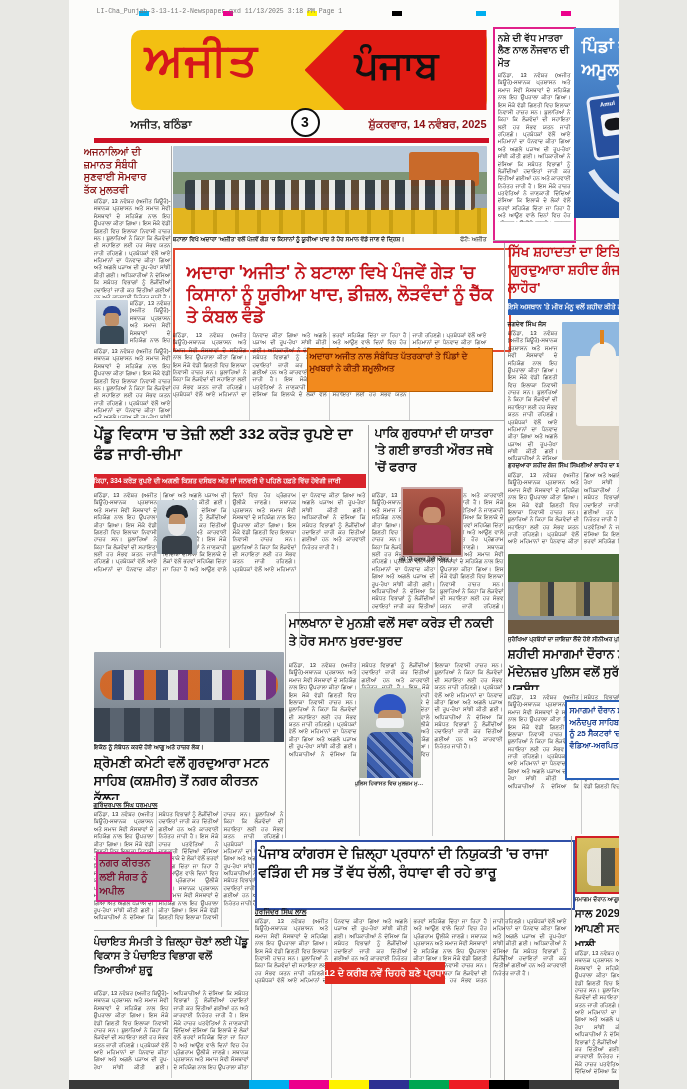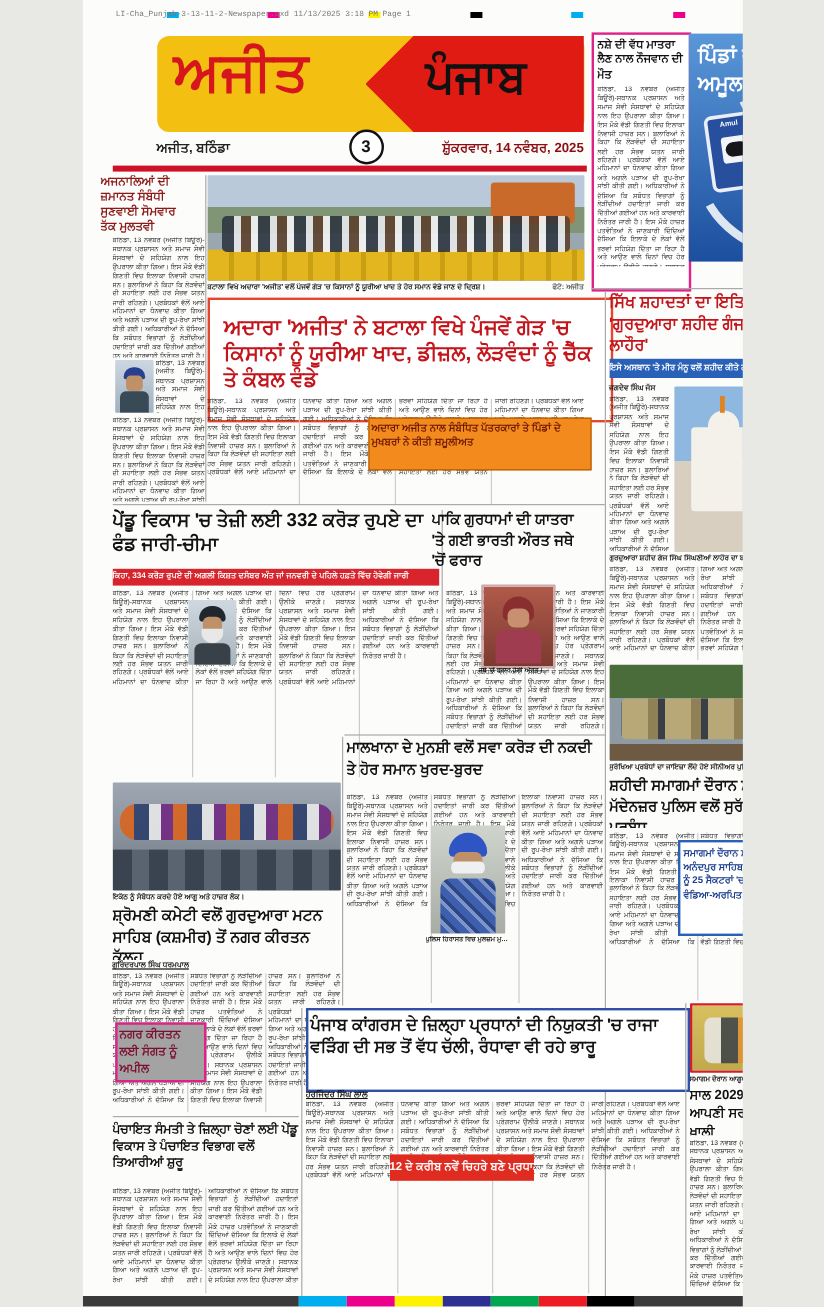--- a/index.html
+++ b/index.html
@@ -142,21 +142,21 @@
   <div class="abs hl" style="left:25px;top:474px;width:272px;height:14px;background:#D8242C;color:#fff;font-size:6.8px;line-height:14px;white-space:nowrap;">ਕਿਹਾ, 334 ਕਰੋੜ ਰੁਪਏ ਦੀ ਅਗਲੀ ਕਿਸ਼ਤ ਦਸੰਬਰ ਅੰਤ ਜਾਂ ਜਨਵਰੀ ਦੇ ਪਹਿਲੇ ਹਫ਼ਤੇ ਵਿੱਚ ਹੋਵੇਗੀ ਜਾਰੀ</div>
   <div class="abs body-txt cols4" style="left:25px;top:492px;width:272px;height:156px;">ਬਠਿੰਡਾ, 13 ਨਵੰਬਰ (ਅਜੀਤ ਬਿਊਰੋ)-ਸਥਾਨਕ ਪ੍ਰਸ਼ਾਸਨ ਅਤੇ ਸਮਾਜ ਸੇਵੀ ਸੰਸਥਾਵਾਂ ਦੇ ਸਹਿਯੋਗ ਨਾਲ ਇਹ ਉਪਰਾਲਾ ਕੀਤਾ ਗਿਆ। ਇਸ ਮੌਕੇ ਵੱਡੀ ਗਿਣਤੀ ਵਿਚ ਇਲਾਕਾ ਨਿਵਾਸੀ ਹਾਜ਼ਰ ਸਨ। ਬੁਲਾਰਿਆਂ ਨੇ ਕਿਹਾ ਕਿ ਲੋੜਵੰਦਾਂ ਦੀ ਸਹਾਇਤਾ ਲਈ ਹਰ ਸੰਭਵ ਯਤਨ ਜਾਰੀ ਰਹਿਣਗੇ। ਪ੍ਰਬੰਧਕਾਂ ਵੱਲੋਂ ਆਏ ਮਹਿਮਾਨਾਂ ਦਾ ਧੰਨਵਾਦ ਕੀਤਾ ਗਿਆ ਅਤੇ ਅਗਲੇ ਪੜਾਅ ਦੀ ਰੂਪ-ਰੇਖਾ ਸਾਂਝੀ ਕੀਤੀ ਗਈ। ਅਧਿਕਾਰੀਆਂ ਨੇ ਦੱਸਿਆ ਕਿ ਸਬੰਧਤ ਵਿਭਾਗਾਂ ਨੂੰ ਲੋੜੀਂਦੀਆਂ ਹਦਾਇਤਾਂ ਜਾਰੀ ਕਰ ਦਿੱਤੀਆਂ ਗਈਆਂ ਹਨ ਅਤੇ ਕਾਰਵਾਈ ਨਿਰੰਤਰ ਜਾਰੀ ਹੈ। ਇਸ ਮੌਕੇ ਹਾਜ਼ਰ ਪਤਵੰਤਿਆਂ ਨੇ ਜਾਣਕਾਰੀ ਦਿੰਦਿਆਂ ਦੱਸਿਆ ਕਿ ਇਲਾਕੇ ਦੇ ਲੋਕਾਂ ਵੱਲੋਂ ਭਰਵਾਂ ਸਹਿਯੋਗ ਦਿੱਤਾ ਜਾ ਰਿਹਾ ਹੈ ਅਤੇ ਆਉਣ ਵਾਲੇ ਦਿਨਾਂ ਵਿਚ ਹੋਰ ਪ੍ਰੋਗਰਾਮ ਉਲੀਕੇ ਜਾਣਗੇ। ਸਥਾਨਕ ਪ੍ਰਸ਼ਾਸਨ ਅਤੇ ਸਮਾਜ ਸੇਵੀ ਸੰਸਥਾਵਾਂ ਦੇ ਸਹਿਯੋਗ ਨਾਲ ਇਹ ਉਪਰਾਲਾ ਕੀਤਾ ਗਿਆ। ਇਸ ਮੌਕੇ ਵੱਡੀ ਗਿਣਤੀ ਵਿਚ ਇਲਾਕਾ ਨਿਵਾਸੀ ਹਾਜ਼ਰ ਸਨ। ਬੁਲਾਰਿਆਂ ਨੇ ਕਿਹਾ ਕਿ ਲੋੜਵੰਦਾਂ ਦੀ ਸਹਾਇਤਾ ਲਈ ਹਰ ਸੰਭਵ ਯਤਨ ਜਾਰੀ ਰਹਿਣਗੇ। ਪ੍ਰਬੰਧਕਾਂ ਵੱਲੋਂ ਆਏ ਮਹਿਮਾਨਾਂ ਦਾ ਧੰਨਵਾਦ ਕੀਤਾ ਗਿਆ ਅਤੇ ਅਗਲੇ ਪੜਾਅ ਦੀ ਰੂਪ-ਰੇਖਾ ਸਾਂਝੀ ਕੀਤੀ ਗਈ। ਅਧਿਕਾਰੀਆਂ ਨੇ ਦੱਸਿਆ ਕਿ ਸਬੰਧਤ ਵਿਭਾਗਾਂ ਨੂੰ ਲੋੜੀਂਦੀਆਂ ਹਦਾਇਤਾਂ ਜਾਰੀ ਕਰ ਦਿੱਤੀਆਂ ਗਈਆਂ ਹਨ ਅਤੇ ਕਾਰਵਾਈ ਨਿਰੰਤਰ ਜਾਰੀ ਹੈ।</div>
   <div class="photo" style="left:88px;top:500px;width:40px;height:54px;background:linear-gradient(#cfd8e0,#a8b4bd);">
     <span class="fig" style="left:9px;top:5px;width:22px;height:13px;background:#20262e;border-radius:11px 11px 3px 3px;"></span>
     <span class="fig" style="left:12px;top:14px;width:16px;height:14px;background:#c09068;border-radius:5px;"></span>
     <span class="fig" style="left:11px;top:24px;width:18px;height:12px;background:#e8e8e8;border-radius:0 0 9px 9px;"></span>
     <span class="fig" style="left:5px;top:36px;width:30px;height:18px;background:#384048;border-radius:6px 6px 0 0;"></span>
   </div>
   <div class="vrule" style="left:299px;top:425px;height:187px;"></div>
 
-  <div class="abs hl" style="left:291px;top:425px;width:132px;height:64px;font-size:12.5px;line-height:1.35;color:#111;">ਪਾਕਿ ਗੁਰਧਾਮਾਂ ਦੀ ਯਾਤਰਾ 'ਤੇ ਗਈ ਭਾਰਤੀ ਔਰਤ ਜਥੇ 'ਚੋਂ ਫਰਾਰ</div>
+  <div class="abs hl" style="left:306px;top:425px;width:132px;height:64px;font-size:12.5px;line-height:1.35;color:#111;">ਪਾਕਿ ਗੁਰਧਾਮਾਂ ਦੀ ਯਾਤਰਾ 'ਤੇ ਗਈ ਭਾਰਤੀ ਔਰਤ ਜਥੇ 'ਚੋਂ ਫਰਾਰ</div>
   <div class="abs body-txt cols2" style="left:303px;top:492px;width:132px;height:120px;">ਬਠਿੰਡਾ, 13 ਨਵੰਬਰ (ਅਜੀਤ ਬਿਊਰੋ)-ਸਥਾਨਕ ਪ੍ਰਸ਼ਾਸਨ ਅਤੇ ਸਮਾਜ ਸੇਵੀ ਸੰਸਥਾਵਾਂ ਦੇ ਸਹਿਯੋਗ ਨਾਲ ਇਹ ਉਪਰਾਲਾ ਕੀਤਾ ਗਿਆ। ਇਸ ਮੌਕੇ ਵੱਡੀ ਗਿਣਤੀ ਵਿਚ ਇਲਾਕਾ ਨਿਵਾਸੀ ਹਾਜ਼ਰ ਸਨ। ਬੁਲਾਰਿਆਂ ਨੇ ਕਿਹਾ ਕਿ ਲੋੜਵੰਦਾਂ ਦੀ ਸਹਾਇਤਾ ਲਈ ਹਰ ਸੰਭਵ ਯਤਨ ਜਾਰੀ ਰਹਿਣਗੇ। ਪ੍ਰਬੰਧਕਾਂ ਵੱਲੋਂ ਆਏ ਮਹਿਮਾਨਾਂ ਦਾ ਧੰਨਵਾਦ ਕੀਤਾ ਗਿਆ ਅਤੇ ਅਗਲੇ ਪੜਾਅ ਦੀ ਰੂਪ-ਰੇਖਾ ਸਾਂਝੀ ਕੀਤੀ ਗਈ। ਅਧਿਕਾਰੀਆਂ ਨੇ ਦੱਸਿਆ ਕਿ ਸਬੰਧਤ ਵਿਭਾਗਾਂ ਨੂੰ ਲੋੜੀਂਦੀਆਂ ਹਦਾਇਤਾਂ ਜਾਰੀ ਕਰ ਦਿੱਤੀਆਂ ਗਈਆਂ ਹਨ ਅਤੇ ਕਾਰਵਾਈ ਨਿਰੰਤਰ ਜਾਰੀ ਹੈ। ਇਸ ਮੌਕੇ ਹਾਜ਼ਰ ਪਤਵੰਤਿਆਂ ਨੇ ਜਾਣਕਾਰੀ ਦਿੰਦਿਆਂ ਦੱਸਿਆ ਕਿ ਇਲਾਕੇ ਦੇ ਲੋਕਾਂ ਵੱਲੋਂ ਭਰਵਾਂ ਸਹਿਯੋਗ ਦਿੱਤਾ ਜਾ ਰਿਹਾ ਹੈ ਅਤੇ ਆਉਣ ਵਾਲੇ ਦਿਨਾਂ ਵਿਚ ਹੋਰ ਪ੍ਰੋਗਰਾਮ ਉਲੀਕੇ ਜਾਣਗੇ। ਸਥਾਨਕ ਪ੍ਰਸ਼ਾਸਨ ਅਤੇ ਸਮਾਜ ਸੇਵੀ ਸੰਸਥਾਵਾਂ ਦੇ ਸਹਿਯੋਗ ਨਾਲ ਇਹ ਉਪਰਾਲਾ ਕੀਤਾ ਗਿਆ। ਇਸ ਮੌਕੇ ਵੱਡੀ ਗਿਣਤੀ ਵਿਚ ਇਲਾਕਾ ਨਿਵਾਸੀ ਹਾਜ਼ਰ ਸਨ। ਬੁਲਾਰਿਆਂ ਨੇ ਕਿਹਾ ਕਿ ਲੋੜਵੰਦਾਂ ਦੀ ਸਹਾਇਤਾ ਲਈ ਹਰ ਸੰਭਵ ਯਤਨ ਜਾਰੀ ਰਹਿਣਗੇ। ਪ੍ਰਬੰਧਕਾਂ ਵੱਲੋਂ ਆਏ ਮਹਿਮਾਨਾਂ ਦਾ ਧੰਨਵਾਦ ਕੀਤਾ ਗਿਆ ਅਤੇ ਅਗਲੇ ਪੜਾਅ ਦੀ ਰੂਪ-ਰੇਖਾ ਸਾਂਝੀ ਕੀਤੀ ਗਈ। ਅਧਿਕਾਰੀਆਂ ਨੇ ਦੱਸਿਆ ਕਿ ਸਬੰਧਤ ਵਿਭਾਗਾਂ ਨੂੰ ਲੋੜੀਂਦੀਆਂ ਹਦਾਇਤਾਂ ਜਾਰੀ ਕਰ ਦਿੱਤੀਆਂ ਗਈਆਂ ਹਨ ਅਤੇ ਕਾਰਵਾਈ ਨਿਰੰਤਰ ਜਾਰੀ ਹੈ।</div>
   <div class="photo" style="left:332px;top:487px;width:58px;height:66px;background:linear-gradient(#b05a4a,#7c3a30);border:2px solid #caa;">
     <span class="fig" style="left:16px;top:8px;width:26px;height:20px;background:#8a2f2f;border-radius:13px 13px 4px 4px;"></span>
     <span class="fig" style="left:20px;top:18px;width:18px;height:16px;background:#c89070;border-radius:6px;"></span>
     <span class="fig" style="left:10px;top:36px;width:38px;height:28px;background:#a03c50;border-radius:8px 8px 0 0;"></span>
   </div>
   <div class="abs cap" style="left:330px;top:556px;width:64px;font-size:5.5px;">ਜਥੇ 'ਚੋਂ ਫਰਾਰ ਹੋਈ ਔਰਤ।</div>
 
   <div class="hrule" style="left:218px;top:612px;width:218px;"></div>
   <div class="vrule" style="left:216px;top:614px;height:224px;"></div>

